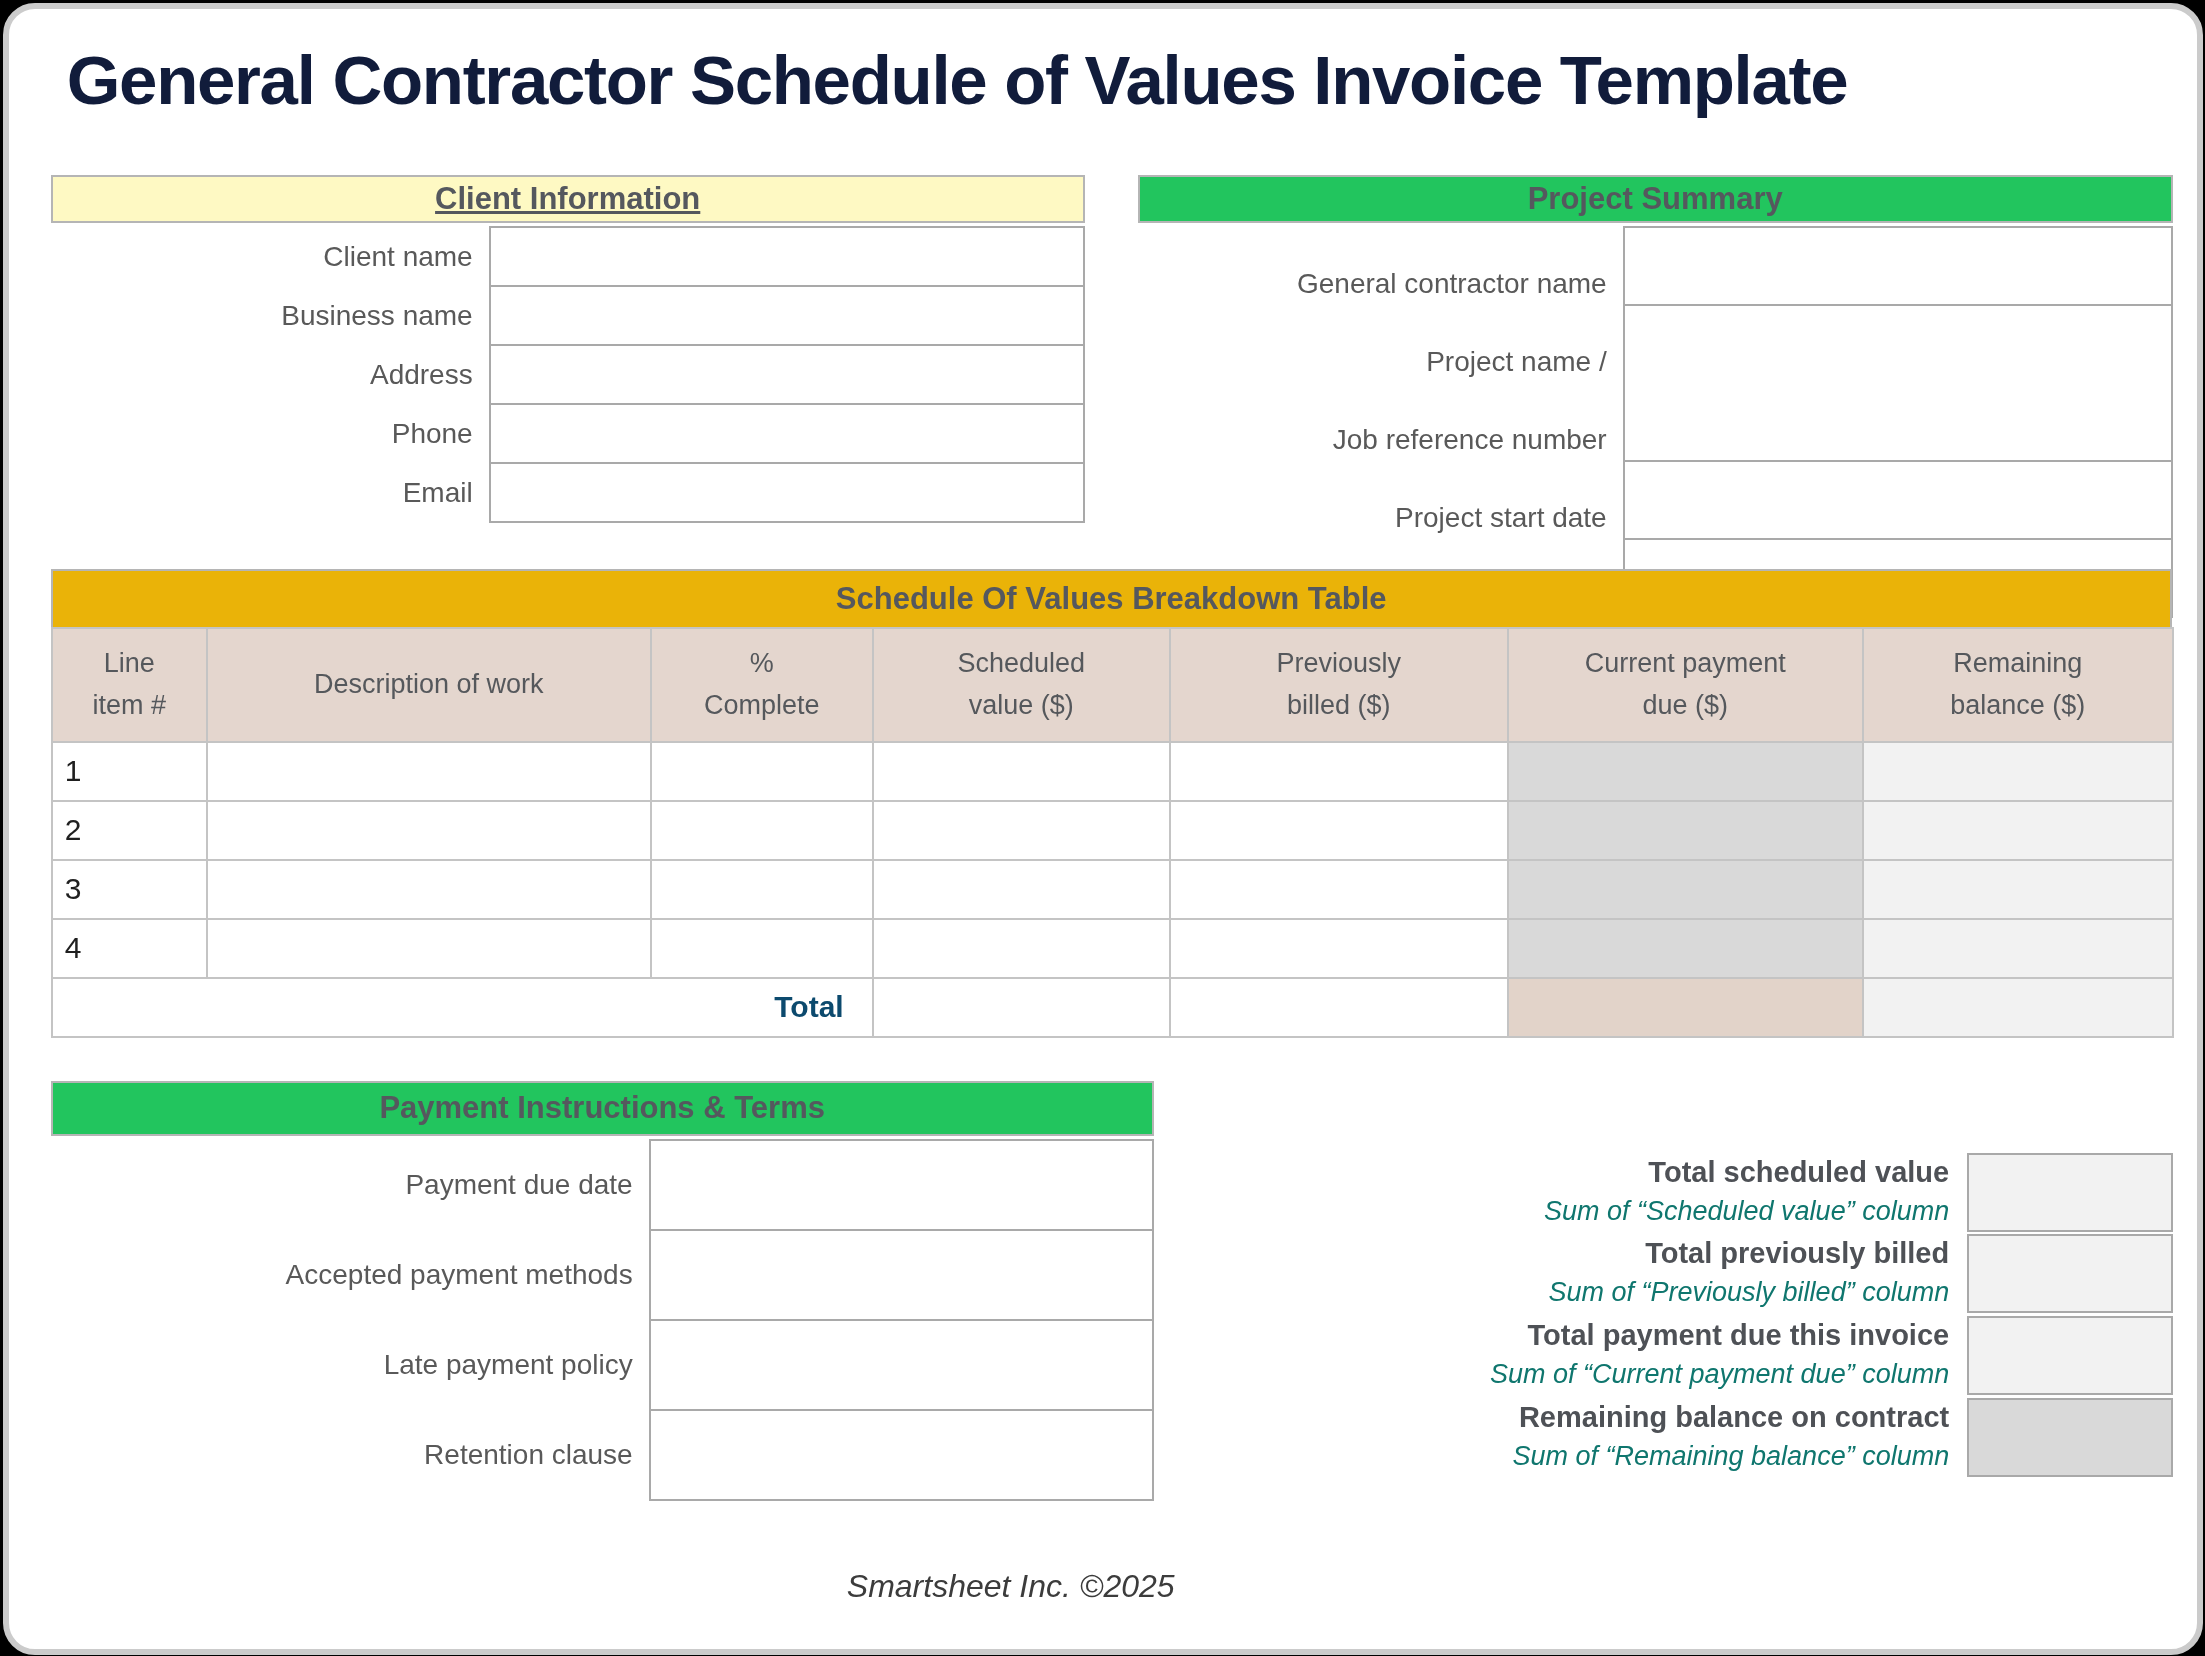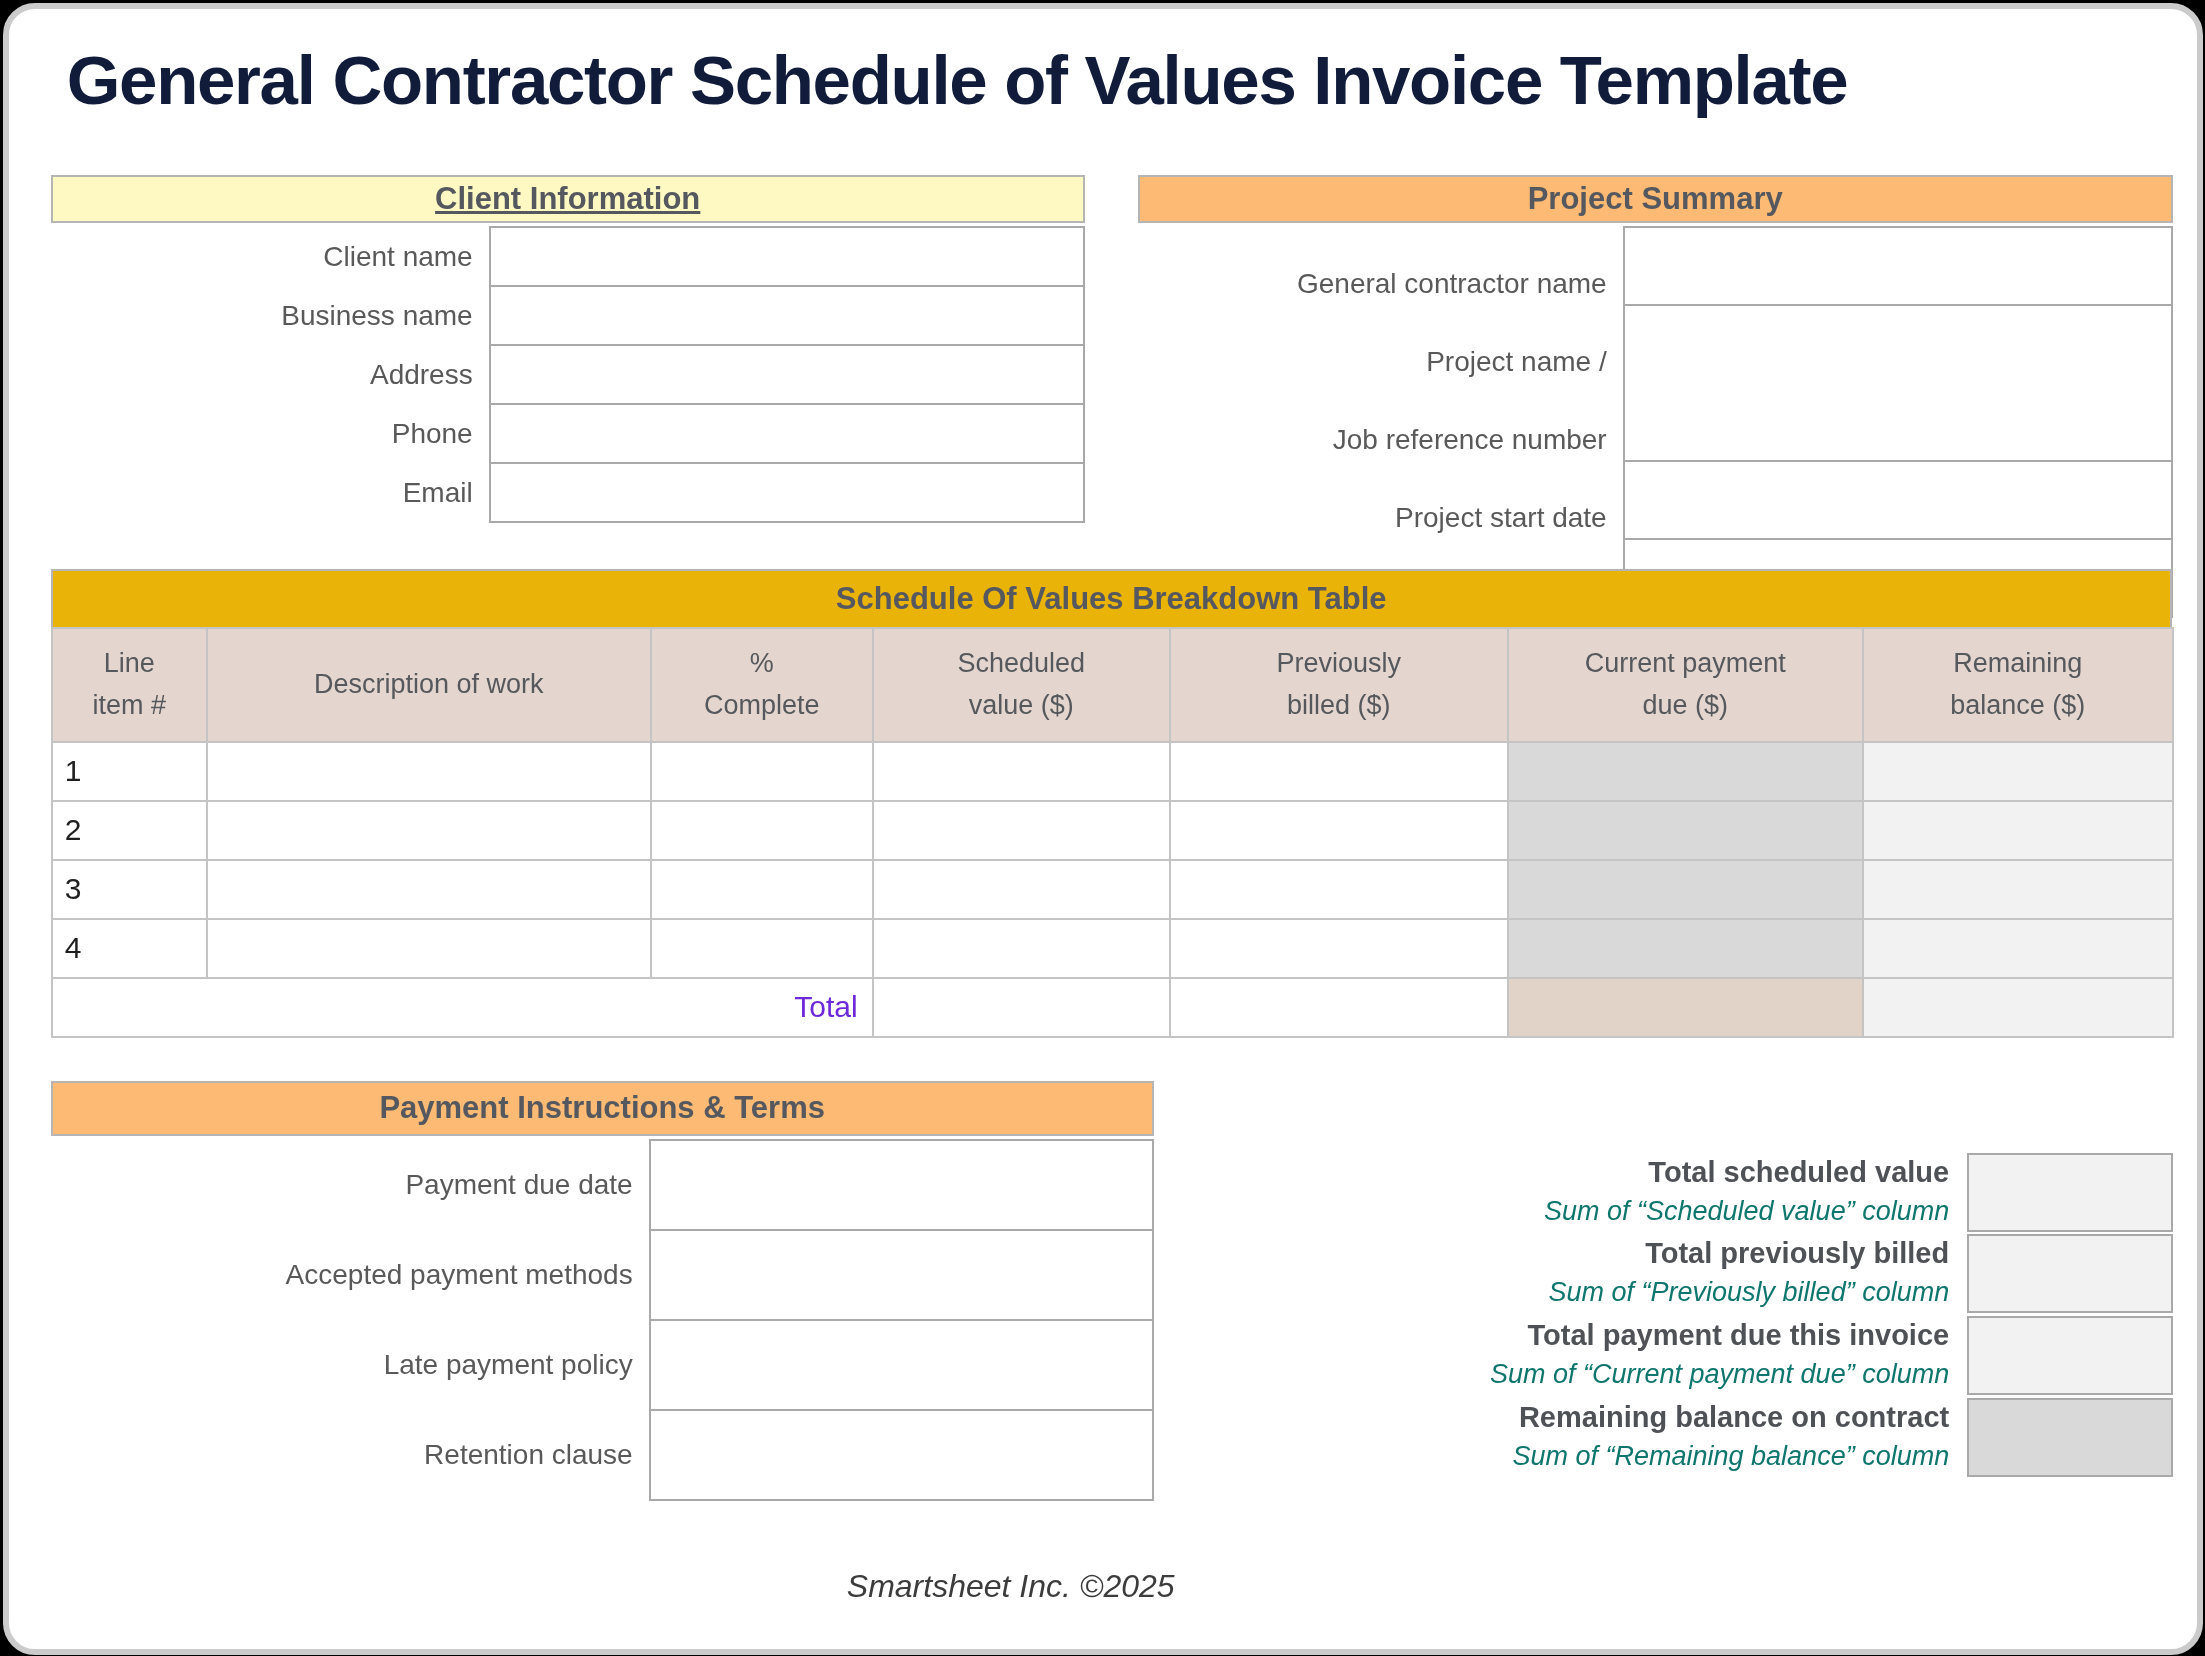--- a/index.html
+++ b/index.html
@@ -17,21 +17,21 @@
     color: #111c3b; white-space: nowrap;
   }
 
   .panel { position: absolute; }
   .panel-header {
     height: 48px; display: flex; align-items: center; justify-content: center;
     font-weight: bold; font-size: 31px; color: #55585e;
     border: 2px solid #b5b5b5; margin-bottom: 3.4px;
   }
   .hdr-gray { background: #fef9c3; text-decoration: underline; }
-  .hdr-tan  { background: #fdba74; }
+  .hdr-tan  { background: #22c55e; }
   .hdr-tanlight { background: #eab308; }
 
   table { border-collapse: collapse; table-layout: fixed; width: 100%; }
   .kv-label {
     text-align: right; padding-right: 16px; font-size: 28px; color: #595959;
     vertical-align: middle; line-height: 1.5;
   }
   .kv-label .lbl-line { display: block; margin-top: 36px; }
   .kv-value { background: #fff; border: 2px solid #a9a9a9; }
 
@@ -51,22 +51,22 @@
     font-size: 27px; color: #55585c; text-align: center; vertical-align: middle;
   }
   .grid th .col-line { display: block; line-height: 1.55; }
   .grid tr.data-row { height: 59px; }
   .grid td.line-num { font-size: 30px; color: #1f1f1f; padding-left: 12px; vertical-align: middle; }
   .cell-gray  { background: #d9d9d9; }
   .cell-light { background: #f2f2f2; }
   .cell-tan   { background: #e2d3c9; }
   .grid tr.total-row { height: 59px; }
   .grid td.total-label {
-    text-align: right; padding-right: 14px; font-weight: normal;
-    font-size: 30px; color: #6d28d9; vertical-align: middle;
+    text-align: right; padding-right: 28px; font-weight: bold;
+    font-size: 30px; color: #0c4a6e; vertical-align: middle;
   }
 
   #totals-block { position: absolute; left: 1211px; top: 1144px; width: 953px; }
   .totals-row { display: flex; align-items: flex-start; margin-bottom: 2.7px; height: 79px; }
   .totals-text { flex: 1; text-align: right; padding-right: 17.5px; }
   .t-label { font-weight: bold; font-size: 29px; color: #4e5156; line-height: 1.35; }
   .t-sub   { font-style: italic; font-size: 27px; color: #0f766e; margin-top: 2.7px; line-height: 1.2; }
   .t-box { width: 206px; height: 79px; border: 2px solid #a9a9a9; flex: 0 0 206px; }
   .t-box.light { background: #f2f2f2; }
   .t-box.dark  { background: #d9d9d9; }

